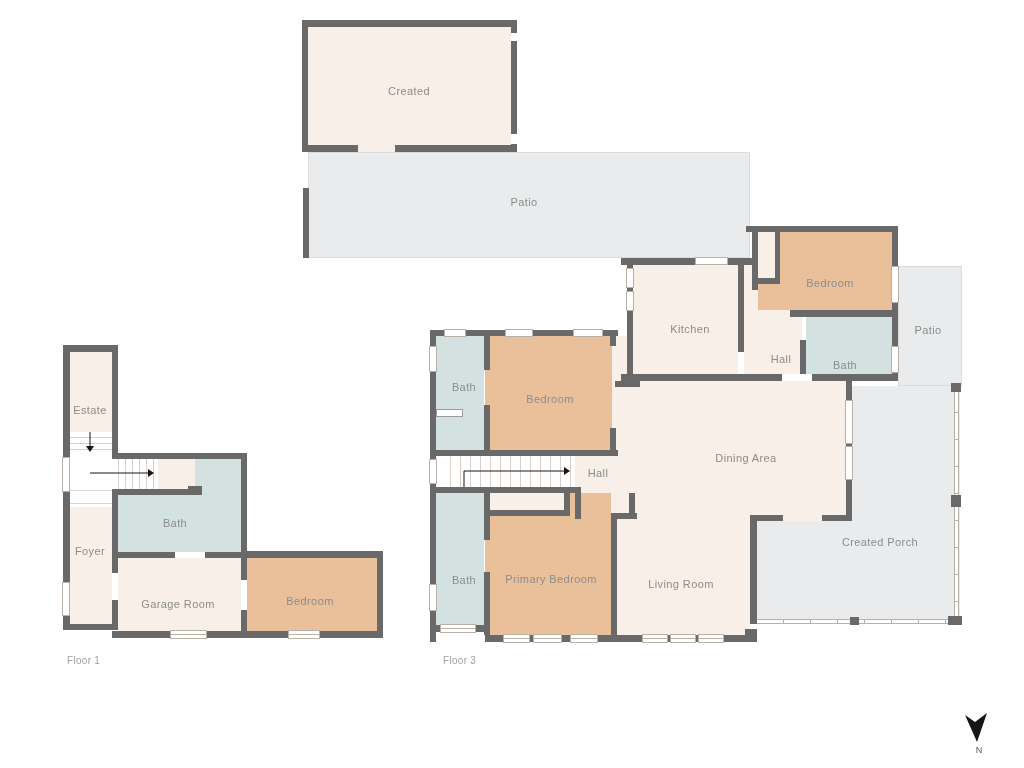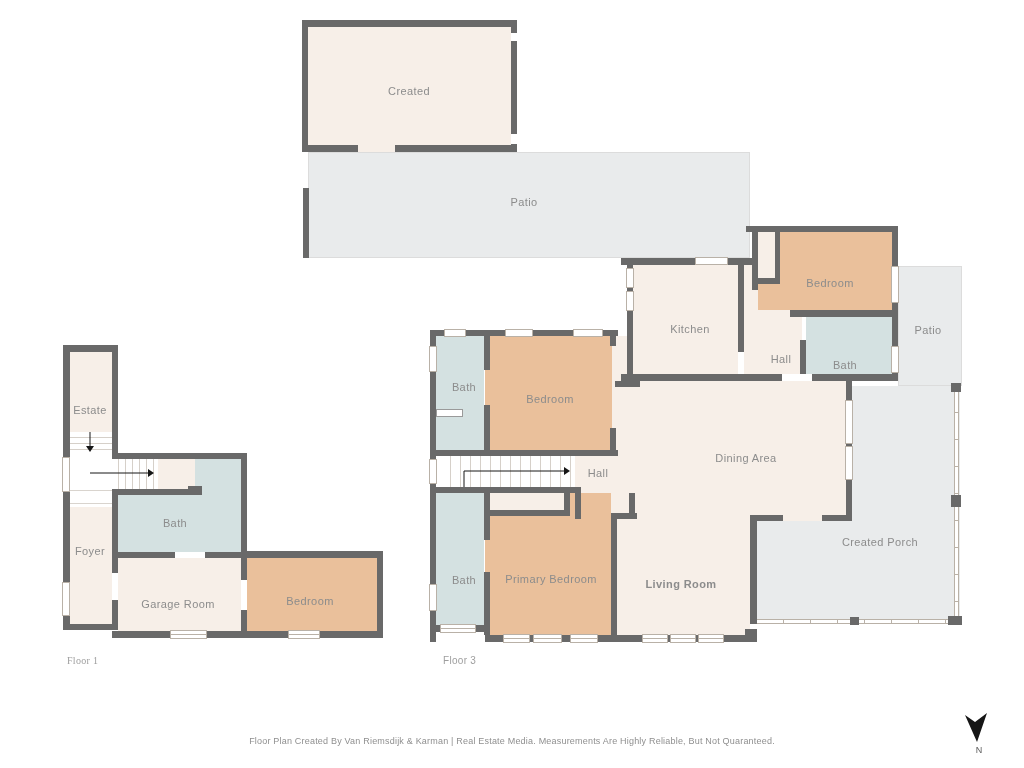--- a/index.html
+++ b/index.html
@@ -148,21 +148,21 @@
   <span class="lbl" style="left:550px;top:399px;">Bedroom</span>
   <span class="lbl" style="left:598px;top:473px;">Hall</span>
   <span class="lbl" style="left:464px;top:580px;">Bath</span>
   <span class="lbl" style="left:551px;top:579px;">Primary Bedroom</span>
   <span class="lbl" style="left:690px;top:329px;">Kitchen</span>
   <span class="lbl" style="left:781px;top:359px;">Hall</span>
   <span class="lbl" style="left:830px;top:283px;">Bedroom</span>
   <span class="lbl" style="left:845px;top:365px;">Bath</span>
   <span class="lbl" style="left:928px;top:330px;">Patio</span>
   <span class="lbl" style="left:746px;top:458px;">Dining Area</span>
-  <span class="lbl" style="left:681px;top:584px;font-weight:bold;">Living Room</span>
+  <span class="lbl" style="left:681px;top:584px;">Living Room</span>
   <span class="lbl" style="left:880px;top:542px;">Created Porch</span>
 
   <div class="f cream" style="left:70px;top:352px;width:42px;height:80px;"></div>
   <div class="st-v f" style="left:70px;top:432px;width:42px;height:23px;"></div>
   <div class="plain" style="left:70px;top:455px;width:42px;height:52px;"></div>
   <div class="hairline" style="left:70px;top:490px;width:42px;height:1px;"></div>
   <div class="hairline" style="left:70px;top:503px;width:42px;height:1px;"></div>
   <div class="f cream" style="left:70px;top:507px;width:42px;height:117px;"></div>
   <div class="f blue" style="left:118px;top:459px;width:123px;height:93px;"></div>
   <div class="f cream" style="left:158px;top:459px;width:37px;height:30px;"></div>
@@ -191,21 +191,21 @@
   <div class="winh" style="left:170px;top:630px;width:37px;height:9px;"></div>
   <div class="winh" style="left:288px;top:630px;width:32px;height:9px;"></div>
   <div class="w" style="left:63px;top:624px;width:55px;height:6px;"></div>
 
   <span class="lbl" style="left:90px;top:410px;">Estate</span>
   <span class="lbl" style="left:90px;top:551px;">Foyer</span>
   <span class="lbl" style="left:175px;top:523px;">Bath</span>
   <span class="lbl" style="left:178px;top:604px;">Garage Room</span>
   <span class="lbl" style="left:310px;top:601px;">Bedroom</span>
 
-  <span class="floorcap" style="left:67px;top:655px;font-family:Liberation Serif, serif;">Floor 1</span>
+  <span class="floorcap" style="left:67px;top:655px;">Floor 1</span>
   <span class="floorcap" style="left:443px;top:655px;">Floor 3</span>
 
   <svg class="overlay" width="1024" height="768" viewBox="0 0 1024 768">
 
     <g>
       <line x1="90" y1="432" x2="90" y2="447" stroke="#161616" stroke-width="1"></line>
       <polygon points="86,446 94,446 90,452" fill="#161616"></polygon>
     </g>
 
     <g>
@@ -217,15 +217,14 @@
       <polyline points="464,487 464,471 564,471" fill="none" stroke="#161616" stroke-width="1"></polyline>
       <polygon points="564,467 564,475 570,471" fill="#161616"></polygon>
     </g>
 
     <g>
       <path d="M965,715 L975,722 L987,713 L977,742 Z" fill="#161616"></path>
     </g>
   </svg>
   <span class="nlabel" style="left:979px;top:745px;">N</span>
 
-  <div class="footer">Floor Plan Created By Van Riemsdijk &amp; Karman | Real Estate Media. Measurements Are Highly Reliable, But Not Quaranteed.</div>
 
 </div>
 
 </body></html>

